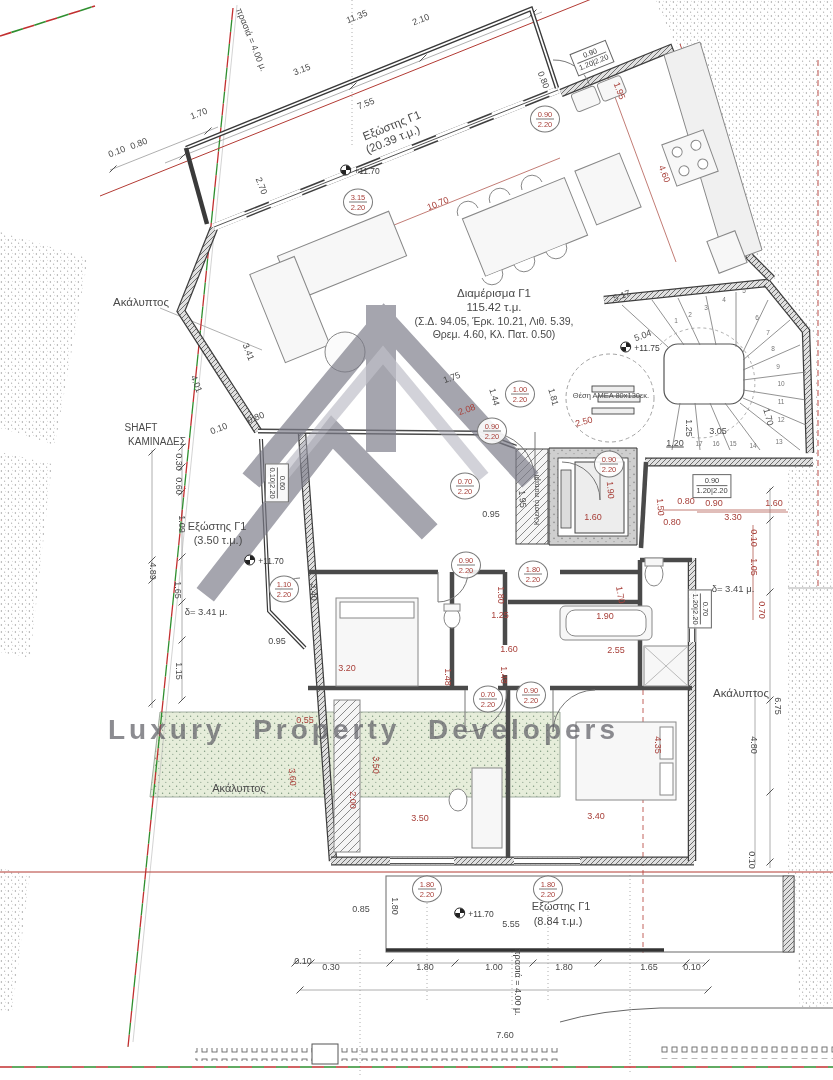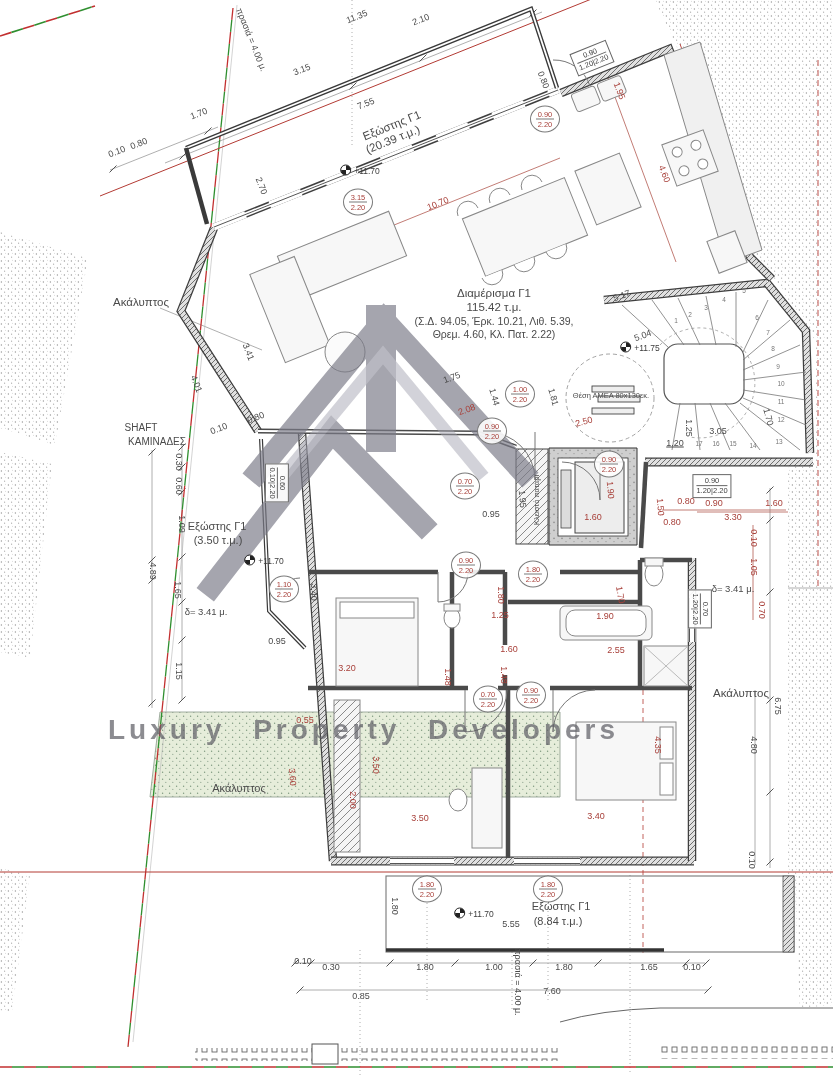--- a/index.html
+++ b/index.html
@@ -336,21 +336,21 @@
       <path d="M286,472 L383,355 L480,472" stroke="#a2a2af" stroke-width="12" opacity="0.7"></path>
     </g>
   </svg>
 
   <div class="wm-tag">Luxury  Property  Developers</div>
 
   <div class="apt">
     <div class="l1">Διαμέρισμα Γ1</div>
     <div class="l2">115.42 τ.μ.</div>
     <div class="l3">(Σ.Δ. 94.05, Έρκ. 10.21, Λιθ. 5.39,</div>
-    <div class="l4">Θρεμ. 4.60, Κλ. Πατ. 2.22)</div>
+    <div class="l4">Θρεμ. 4.60, Κλ. Πατ. 0.50)</div>
   </div>
 
   <div class="layer">
 
   <span class="ann" style="left: 141px; top: 303px; transform: translate(-50%, -50%); font-size: 11.5px;">Ακάλυπτος</span>
       <span class="ann" style="left: 141px; top: 428px; transform: translate(-50%, -50%); font-size: 10px;">SHAFT</span>
       <span class="ann" style="left: 157px; top: 442px; transform: translate(-50%, -50%); font-size: 10px;">ΚΑΜΙΝΑΔΕΣ</span>
       <span class="ann" style="left: 217px; top: 526px; transform: translate(-50%, -50%); font-size: 11px;">Εξώστης Γ1</span>
       <span class="ann" style="left: 218px; top: 540px; transform: translate(-50%, -50%); font-size: 11px;">(3.50 τ.μ.)</span>
       <span class="ann" style="left: 206px; top: 612px; transform: translate(-50%, -50%); font-size: 9.5px;">δ= 3.41 μ.</span>
@@ -392,27 +392,27 @@
       <span class="ann" style="left: 277px; top: 641px; transform: translate(-50%, -50%);">0.95</span>
       <span class="ann" style="left: 491px; top: 514px; transform: translate(-50%, -50%);">0.95</span>
       <span class="ann" style="left: 522px; top: 499px; transform: translate(-50%, -50%) rotate(85deg);">1.95</span>
       <span class="ann" style="left: 313px; top: 592px; transform: translate(-50%, -50%) rotate(90deg);">3.40</span>
       <span class="ann" style="left: 675px; top: 443px; transform: translate(-50%, -50%); text-decoration: underline;">1.20</span>
       <span class="ann" style="left: 718px; top: 431px; transform: translate(-50%, -50%);">3.05</span>
       <span class="ann" style="left: 688px; top: 428px; transform: translate(-50%, -50%) rotate(90deg);">1.25</span>
       <span class="ann" style="left: 768px; top: 417px; transform: translate(-50%, -50%) rotate(75deg);">1.70</span>
       <span class="ann" style="left: 303px; top: 961px; transform: translate(-50%, -50%);">0.10</span>
       <span class="ann" style="left: 331px; top: 967px; transform: translate(-50%, -50%);">0.30</span>
-      <span class="ann" style="left: 361px; top: 996px; transform: translate(-50%, -50%);">0.85</span>
+      <span class="ann" style="left: 361px; top: 909px; transform: translate(-50%, -50%);">0.85</span>
       <span class="ann" style="left: 425px; top: 967px; transform: translate(-50%, -50%);">1.80</span>
       <span class="ann" style="left: 494px; top: 967px; transform: translate(-50%, -50%);">1.00</span>
       <span class="ann" style="left: 564px; top: 967px; transform: translate(-50%, -50%);">1.80</span>
       <span class="ann" style="left: 649px; top: 967px; transform: translate(-50%, -50%);">1.65</span>
       <span class="ann" style="left: 692px; top: 967px; transform: translate(-50%, -50%);">0.10</span>
-      <span class="ann" style="left: 505px; top: 991px; transform: translate(-50%, -50%); margin-left: 47px;">7.60</span>
+      <span class="ann" style="left: 505px; top: 1035px; transform: translate(-50%, -50%);">7.60</span>
       <span class="ann" style="left: 394px; top: 906px; transform: translate(-50%, -50%) rotate(90deg);">1.80</span>
       <span class="ann" style="left: 511px; top: 924px; transform: translate(-50%, -50%);">5.55</span>
       <span class="ann" style="left: 777px; top: 706px; transform: translate(-50%, -50%) rotate(90deg);">6.75</span>
       <span class="ann" style="left: 753px; top: 745px; transform: translate(-50%, -50%) rotate(90deg);">4.80</span>
       <span class="ann" style="left: 751px; top: 860px; transform: translate(-50%, -50%) rotate(90deg);">0.10</span>
       <span class="ann" style="left: 438px; top: 204px; transform: translate(-50%, -50%) rotate(-22deg); color: rgb(168, 64, 58);">10.70</span>
       <span class="ann" style="left: 664px; top: 174px; transform: translate(-50%, -50%) rotate(68deg); color: rgb(168, 64, 58);">4.60</span>
       <span class="ann" style="left: 619px; top: 91px; transform: translate(-50%, -50%) rotate(68deg); color: rgb(168, 64, 58);">1.95</span>
       <span class="ann" style="left: 584px; top: 422px; transform: translate(-50%, -50%) rotate(-15deg); color: rgb(168, 64, 58);">2.50</span>
       <span class="ann" style="left: 467px; top: 410px; transform: translate(-50%, -50%) rotate(-20deg); color: rgb(168, 64, 58);">2.08</span>

